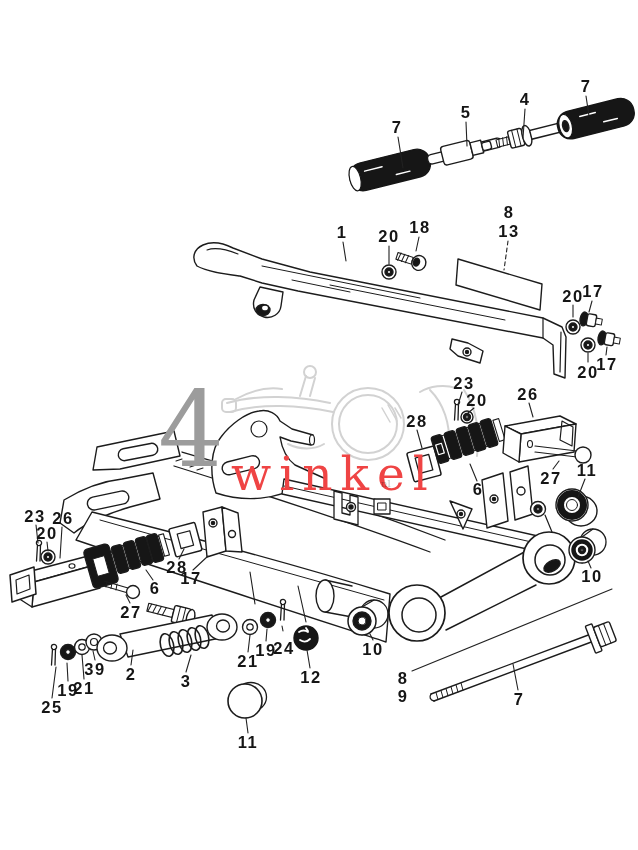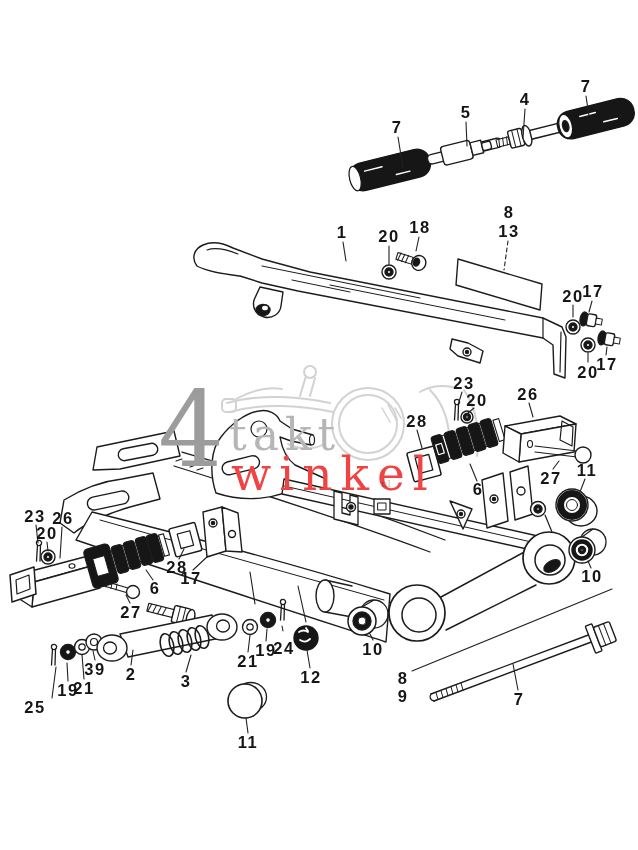--- a/index.html
+++ b/index.html
@@ -319,21 +319,20 @@
       <path d="M 131,665 L 133,650 M 186,672 L 191,655"></path>
       <path d="M 248,652 L 250,635 M 266,641 L 267,629 M 283,631 L 282,626 M 310,668 L 307,650"></path>
       <path d="M 373,640 L 370,634 M 412,671 L 612,589 M 518,690 L 513,664 M 248,733 L 246,718"></path>
     </g>
 
   </g>
 </svg>
 
   <div class="wm">
     <span class="wm-big">4</span>
-    <span class="wm-word1">takt</span>
     <span class="wm-word2">winkel</span>
     <span class="wm-suffix">nl</span>
   </div>
 
   <div class="callouts">
     <span class="co" style="left:397px;top:127px">7</span>
     <span class="co" style="left:466px;top:112px">5</span>
     <span class="co" style="left:525px;top:99px">4</span>
     <span class="co" style="left:586px;top:86px">7</span>
     <span class="co" style="left:342px;top:232px">1</span>
@@ -353,21 +352,21 @@
     <span class="co" style="left:587px;top:470px">11</span>
     <span class="co" style="left:478px;top:489px">6</span>
     <span class="co" style="left:592px;top:576px">10</span>
     <span class="co" style="left:35px;top:516px">23</span>
     <span class="co" style="left:63px;top:518px">26</span>
     <span class="co" style="left:47px;top:533px">20</span>
     <span class="co" style="left:177px;top:567px">28</span>
     <span class="co" style="left:191px;top:578px">17</span>
     <span class="co" style="left:155px;top:588px">6</span>
     <span class="co" style="left:131px;top:612px">27</span>
-    <span class="co" style="left:35px;top:707px">25</span>
+    <span class="co" style="left:52px;top:707px">25</span>
     <span class="co" style="left:68px;top:690px">19</span>
     <span class="co" style="left:84px;top:688px">21</span>
     <span class="co" style="left:95px;top:669px">39</span>
     <span class="co" style="left:131px;top:674px">2</span>
     <span class="co" style="left:186px;top:681px">3</span>
     <span class="co" style="left:248px;top:661px">21</span>
     <span class="co" style="left:266px;top:650px">19</span>
     <span class="co" style="left:284px;top:648px">24</span>
     <span class="co" style="left:311px;top:677px">12</span>
     <span class="co" style="left:373px;top:649px">10</span>

